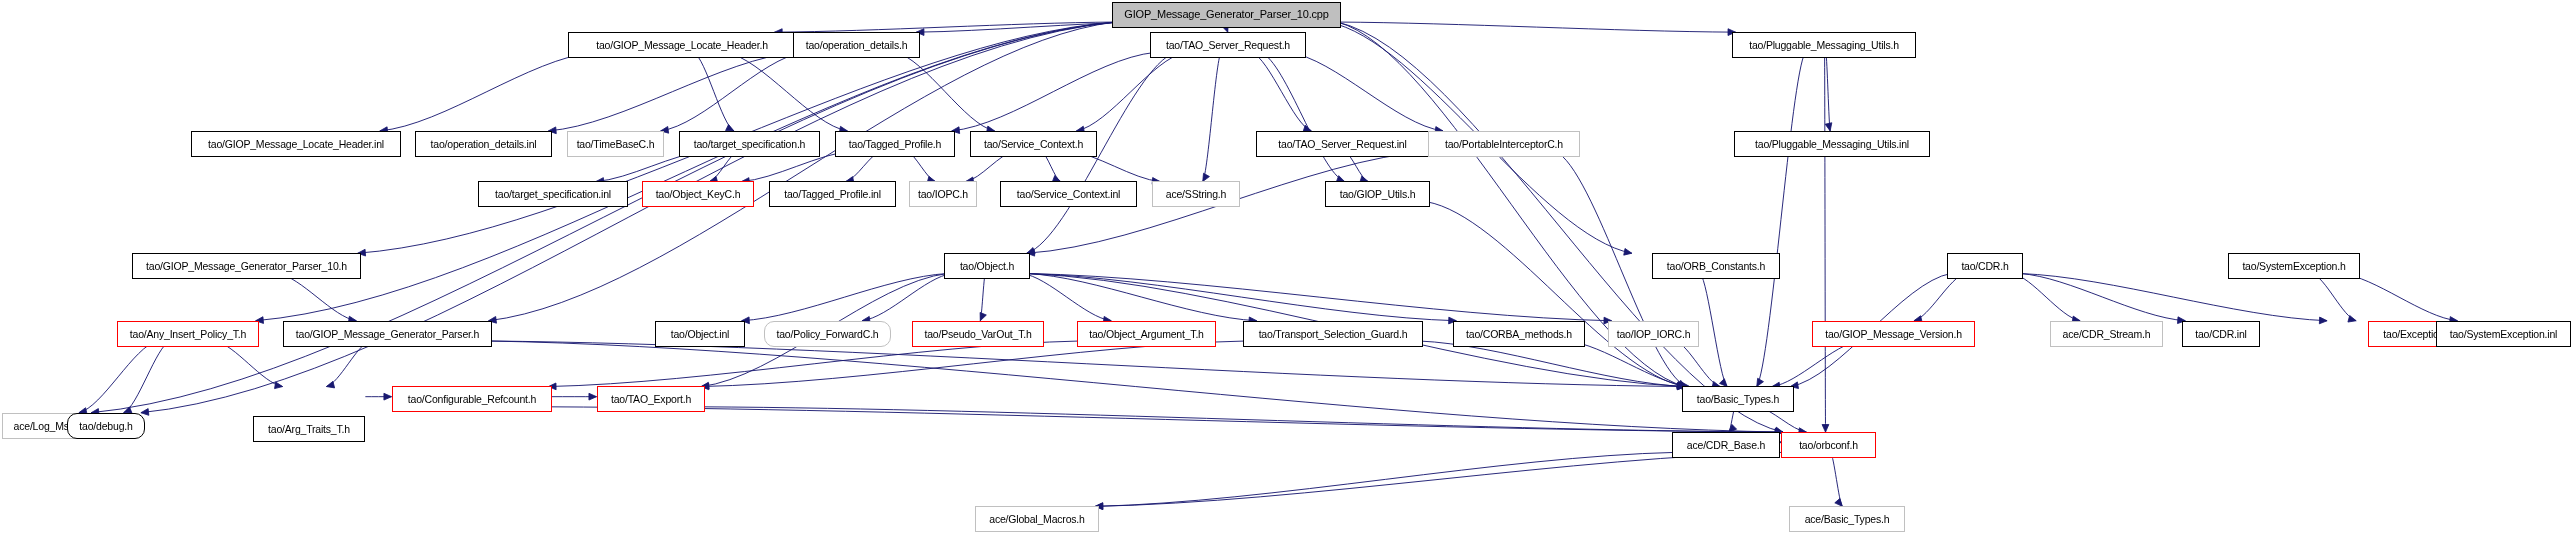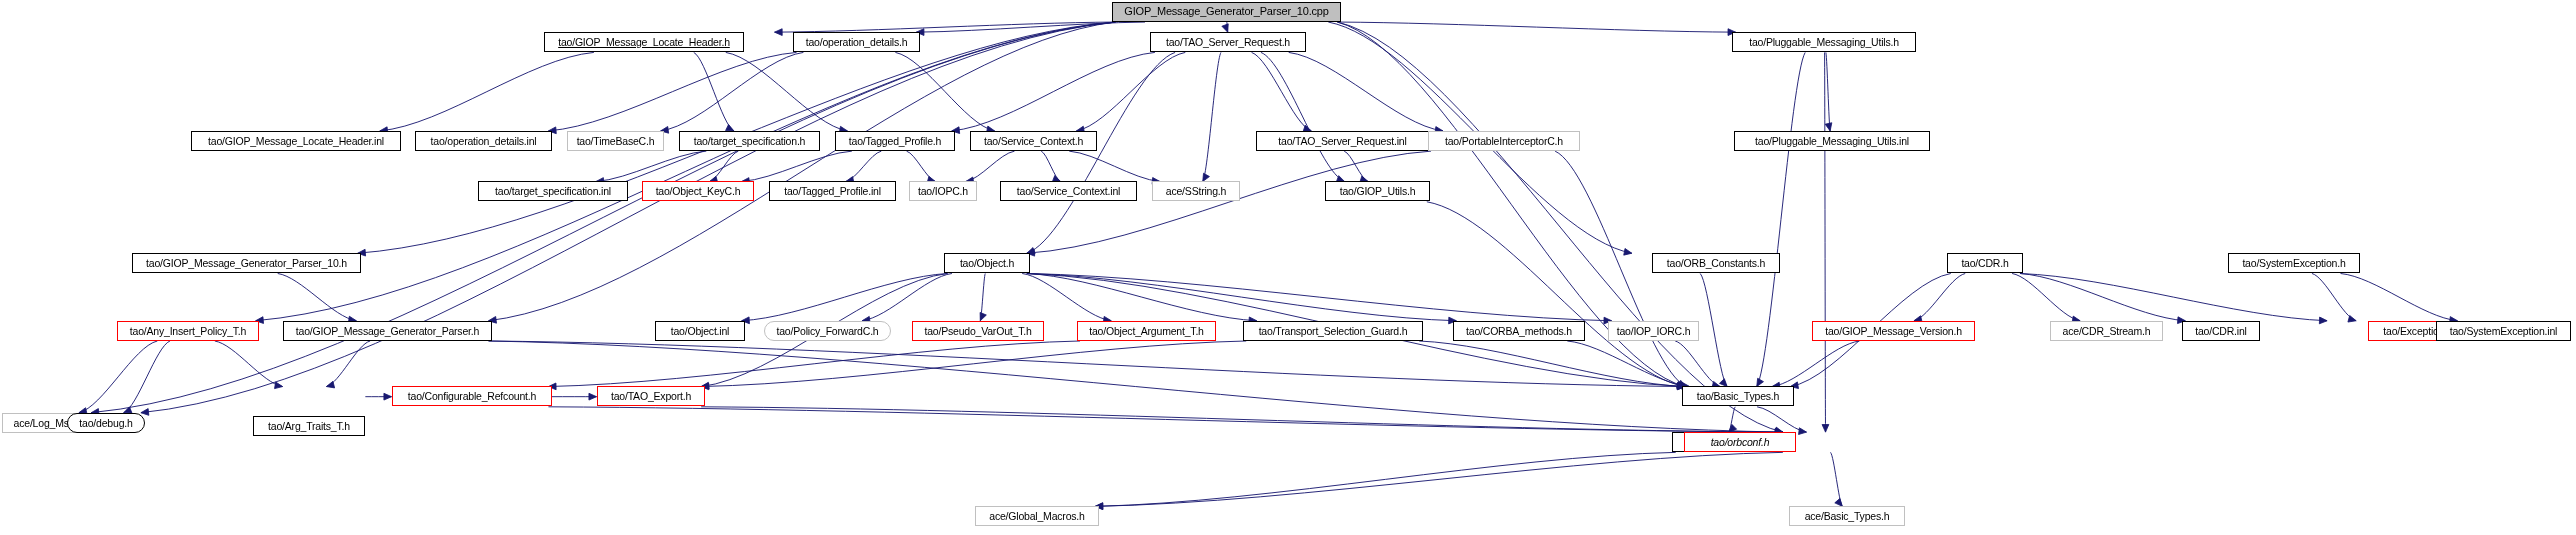--- a/index.html
+++ b/index.html
@@ -1,21 +1,21 @@
 <!DOCTYPE html>
 <html style="font-size:13.5px"><head>
 <meta charset="utf-8">
 <style>
   html,body{margin:0;padding:0;background:#ffffff;}
   #graph{position:relative;width:2576px;height:536px;background:#ffffff;
          font-family:"Liberation Sans","DejaVu Sans",sans-serif;overflow:hidden;}
   .node{position:absolute;box-sizing:border-box;display:flex;align-items:center;
         justify-content:center;white-space:nowrap;height:20px;font-size:10.5px;
         line-height:1;color:#000000;background:#ffffff;border:0.8px solid #000000;
-        padding:6px 5px;letter-spacing:-0.2px;}
+        padding:12px 5px;letter-spacing:-0.2px;}
   .node.root{background:#bfbfbf;border:0.8px solid #000000;font-size:11px;}
   .node.red{border:0.8px solid #ff0000;}
   .node.grey{border:0.8px solid #c0c0c0;}
   svg.edges{position:absolute;left:0;top:0;width:2576px;height:536px;
             pointer-events:none;}
   svg.edges path{fill:none;stroke:#191970;stroke-width:1.1;}
   svg.edges polygon{fill:#191970;stroke:#191970;stroke-width:1;}
 </style>
 </head>
 <body>
@@ -178,21 +178,21 @@
       <polygon points="2109,524 2118,520 2118,528"></polygon>
       <path d="M1986,536 C1779.6,540.8 1504.4,595.2 1298,600"></path>
       <polygon points="1298,600 1306.9045691277765,595.7918354774737 1307.0905653497666,603.7896730230485"></polygon>
       <path d="M2113,536 C1868.5,540.8 1542.5,595.2 1298,600"></path>
       <polygon points="1298,600 1306.9197536700935,595.8241175226243 1307.0767786281149,603.822576321828"></polygon>
       <path d="M2169.5,536 C2173.7,540.8 2179.3,595.2 2183.5,600"></path>
       <polygon points="2183.5,600 2174.5631517503557,595.860828179112 2180.583765308011,590.5927913161639"></polygon>
     </svg>
   <div id="nodes-layer">
       <div class="node root" style="left: 1112px; top: 1.7px; width: 229px;">GIOP_Message_Generator_Parser_10.cpp</div>
-      <div class="node" style="left: 544px; top: 32px; width: 200px; text-decoration: underline;">tao/GIOP_Message_Locate_Header.h</div>
+      <div class="node" style="left: 568px; top: 32px; width: 228px;">tao/GIOP_Message_Locate_Header.h</div>
       <div class="node" style="left: 793px; top: 32px; width: 127px;">tao/operation_details.h</div>
       <div class="node" style="left: 1150px; top: 32px; width: 156px;">tao/TAO_Server_Request.h</div>
       <div class="node" style="left: 1732px; top: 32px; width: 184px;">tao/Pluggable_Messaging_Utils.h</div>
       <div class="node" style="left: 191px; top: 131px; width: 210px;">tao/GIOP_Message_Locate_Header.inl</div>
       <div class="node" style="left: 415px; top: 131px; width: 137px;">tao/operation_details.inl</div>
       <div class="node grey" style="left: 567px; top: 131px; width: 97px;">tao/TimeBaseC.h</div>
       <div class="node" style="left: 679px; top: 131px; width: 141px;">tao/target_specification.h</div>
       <div class="node" style="left: 835px; top: 131px; width: 120px;">tao/Tagged_Profile.h</div>
       <div class="node" style="left: 970px; top: 131px; width: 127px;">tao/Service_Context.h</div>
       <div class="node" style="left: 1256px; top: 131px; width: 173px;">tao/TAO_Server_Request.inl</div>
@@ -224,18 +224,18 @@
       <div class="node" style="left: 2182px; top: 321px; width: 78px;">tao/CDR.inl</div>
       <div class="node red" style="left: 2324px; top: 321px; width: 100px; margin-left: 44px;">tao/Exception.h</div>
       <div class="node" style="left: 2436px; top: 321px; width: 135px;">tao/SystemException.inl</div>
       <div class="node" style="left: 253px; top: 386px; width: 112px; margin-top: 30px;">tao/Arg_Traits_T.h</div>
       <div class="node red" style="left: 392px; top: 386px; width: 160px;">tao/Configurable_Refcount.h</div>
       <div class="node red" style="left: 597px; top: 386px; width: 108px;">tao/TAO_Export.h</div>
       <div class="node" style="left: 1682px; top: 386px; width: 112px;">tao/Basic_Types.h</div>
       <div class="node grey" style="left: 1.7px; top: 413px; width: 93px;">ace/Log_Msg.h</div>
       <div class="node" style="left: 67px; top: 413px; width: 78px; border-radius: 10px;">tao/debug.h</div>
       <div class="node" style="left: 1672px; top: 432px; width: 108px;">ace/CDR_Base.h</div>
-      <div class="node red" style="left: 1684px; top: 432px; width: 112px; font-style: italic;">tao/orbconf.h</div>
+      <div class="node red" style="left: 1781px; top: 432px; width: 95px;">tao/orbconf.h</div>
       <div class="node grey" style="left: 975px; top: 506px; width: 124px;">ace/Global_Macros.h</div>
       <div class="node grey" style="left: 1789px; top: 506px; width: 116px;">ace/Basic_Types.h</div>
     </div>
 </div>
 
 
 </body></html>

